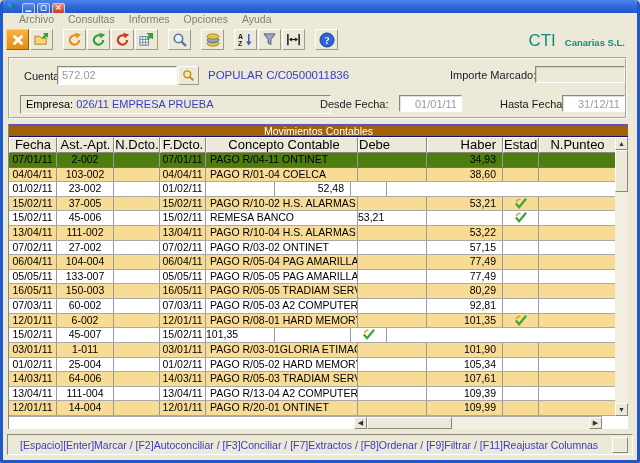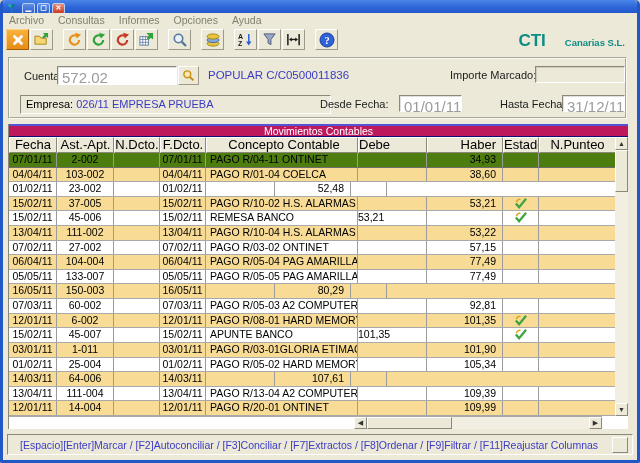--- a/index.html
+++ b/index.html
@@ -11,50 +11,50 @@
   .titlebar{position:absolute;top:0;left:-3px;right:-3px;height:16px;
     background:linear-gradient(180deg,#4A85E8 0%,#2E66D8 45%,#1C50C4 100%);
     display:flex;align-items:center;padding:0 4px;border-radius:5px 5px 0 0}
   .titlebar .ticon{width:11px;height:11px;margin:0 3px 0 2px;flex:none}
   .title-text{color:#fff;font-size:9px;font-weight:bold;text-shadow:1px 1px 1px #1a3a88;flex:1}
   .winbtn{width:13px;height:11px;margin-left:2px;border-radius:2px;border:1px solid #BCD0F2;
     color:#fff;font-size:7px;line-height:8px;text-align:center;font-weight:bold}
   .winbtn.min,.winbtn.max{background:linear-gradient(180deg,#5E8FE8,#2F5FCC)}
   .winbtn.close{background:linear-gradient(180deg,#E8907C,#CC3A22)}
   
-  .menubar{position:absolute;top:13px;left:0;right:0;height:13px;display:flex;align-items:center;
-    font-size:10.5px;color:#807F6E;padding-left:6px;background:#ECE9D8}
+  .menubar{position:absolute;top:13px;left:0;right:0;height:13px;display:flex;align-items:flex-start;
+    font-size:10.5px;color:#807F6E;padding-left:16px;background:#ECE9D8}
   .menu-item{margin-right:14px}
   
   .toolbar{position:absolute;top:26px;left:0;right:0;height:27px;display:flex;align-items:center;padding-left:3px}
   .tbtn{width:23px;height:21px;display:flex;align-items:center;justify-content:center;
     background:#ECE9D8;border:1px solid;border-color:#FFFFFF #9D9A88 #9D9A88 #FFFFFF;margin-right:1px}
   .tbtn svg{display:block}
   .tbtn.exit{background:linear-gradient(180deg,#F8B23C,#E88C18);border-color:#FCD08A #A05E08 #A05E08 #FCD08A}
   .gap{margin-left:9px}
   .logo{position:absolute;top:31px;right:12px;color:#0D8C84;white-space:nowrap}
-  .logo .big{font-size:17px;font-weight:bold;letter-spacing:0px}
-  .logo .small{font-size:9.5px;font-weight:bold;margin-left:19px}
+  .logo .big{font-size:17px;font-weight:normal;letter-spacing:0px}
+  .logo .small{font-size:9.5px;font-weight:bold;margin-left:9px}
   
   .formpanel{position:absolute;top:57px;left:5px;width:619px;height:62px;
     border:2px groove #FBF9EE;background:#ECE9D8}
   .lbl{position:absolute;font-size:11px;color:#1b1b1b;white-space:nowrap}
   .sunken{border:1px solid;border-color:#8A887A #FFFFFF #FFFFFF #8A887A;box-shadow:inset 1px 1px 0 rgba(0,0,0,.12)}
-  .input{position:absolute;background:#fff;font-size:15px;color:#9C9C9C;padding:2px 4px 0 4px}
+  .input{position:absolute;background:#fff;font-size:11px;color:#9C9C9C;padding:2px 4px 0 4px}
   .input.right{text-align:right}
   .input.disabled{background:#ECE9D8}
   .searchbtn{position:absolute;width:21px;height:19px;background:#ECE9D8;border:1px solid;
     border-color:#FFFFFF #9D9A88 #9D9A88 #FFFFFF;display:flex;align-items:center;justify-content:center}
   .bluetext{position:absolute;font-size:11.5px;color:#3B3BC4;white-space:nowrap}
   .empresa-box{position:absolute;left:10px;top:36px;width:311px;height:19px;
     border:1px solid;border-color:#8A887A #FFFFFF #FFFFFF #8A887A;font-size:11px;padding:2px 0 0 5px;white-space:nowrap}
   .empresa-box .val{color:#3B3BC4}
   
   .tablewrap{position:absolute;top:124px;left:5px;width:620px;height:305px;background:#fff;border-left:1px solid #8A887A}
-  .banner{height:13px;background:#be185d;border-top:2px solid #5353D6;border-bottom:1px solid #101070;
+  .banner{height:13px;background:#a16207;border-top:2px solid #5353D6;border-bottom:1px solid #101070;
     color:#fff;font-size:10.5px;text-align:center;line-height:11px}
   .gridarea{position:absolute;top:13px;left:0;right:13px;bottom:0}
   .grid-header{display:flex;height:16px}
   .hc{background:#ECE9D8;border:1px solid;border-color:#FFFFFF #8A887A #8A887A #FFFFFF;
     font-size:13px;text-align:center;line-height:14px;overflow:hidden;flex:none}
   .grid-body{position:absolute;top:16px;left:0;right:0;bottom:13px;overflow:hidden;background:#fff}
   .grow{display:flex;height:14.61px;border-bottom:1px solid #A9A9A9}
   .grow.even{background:#FFFFFF}
   .grow.odd{background:#F8DC96}
   .grow.sel{background:#4d7c0f;border-bottom:1px solid #6E6E6E}
@@ -335,20 +335,21 @@
             <div class="gc c5"></div>
             <div class="gc c6">77,49</div>
             <div class="gc c7"></div>
             <div class="gc c8"></div>
           </div>
           <div class="grow odd">
             <div class="gc c0">16/05/11</div>
             <div class="gc c1">150-003</div>
             <div class="gc c2"></div>
             <div class="gc c3">16/05/11</div>
+            <div class="gc c4">PAGO R/05-05 TRADIAM SERV</div>
             <div class="gc c5"></div>
             <div class="gc c6">80,29</div>
             <div class="gc c7"></div>
             <div class="gc c8"></div>
           </div>
           <div class="grow even">
             <div class="gc c0">07/03/11</div>
             <div class="gc c1">60-002</div>
             <div class="gc c2"></div>
             <div class="gc c3">07/03/11</div>
@@ -370,21 +371,20 @@
                 <path d="M2.5 5 Q4.5 1 7 2.3" fill="none" stroke="#D8A516" stroke-width="1.6"></path>
                 <path d="M2 6.5 L5.5 10.5 L13 1.5" fill="none" stroke="#3FA43F" stroke-width="2.5"></path>
               </svg></div>
             <div class="gc c8"></div>
           </div>
           <div class="grow even">
             <div class="gc c0">15/02/11</div>
             <div class="gc c1">45-007</div>
             <div class="gc c2"></div>
             <div class="gc c3">15/02/11</div>
-            <div class="gc c4">APUNTE BANCO</div>
             <div class="gc c5">101,35</div>
             <div class="gc c6"></div>
             <div class="gc c7"><svg width="13" height="12" viewBox="0 0 14 12">
                 <path d="M2.5 5 Q4.5 1 7 2.3" fill="none" stroke="#D8A516" stroke-width="1.6"></path>
                 <path d="M2 6.5 L5.5 10.5 L13 1.5" fill="none" stroke="#3FA43F" stroke-width="2.5"></path>
               </svg></div>
             <div class="gc c8"></div>
           </div>
           <div class="grow odd">
             <div class="gc c0">03/01/11</div>
@@ -406,20 +406,21 @@
             <div class="gc c5"></div>
             <div class="gc c6">105,34</div>
             <div class="gc c7"></div>
             <div class="gc c8"></div>
           </div>
           <div class="grow odd">
             <div class="gc c0">14/03/11</div>
             <div class="gc c1">64-006</div>
             <div class="gc c2"></div>
             <div class="gc c3">14/03/11</div>
+            <div class="gc c4">PAGO R/05-03 TRADIAM SERV</div>
             <div class="gc c5"></div>
             <div class="gc c6">107,61</div>
             <div class="gc c7"></div>
             <div class="gc c8"></div>
           </div>
           <div class="grow even">
             <div class="gc c0">13/04/11</div>
             <div class="gc c1">111-004</div>
             <div class="gc c2"></div>
             <div class="gc c3">13/04/11</div>

